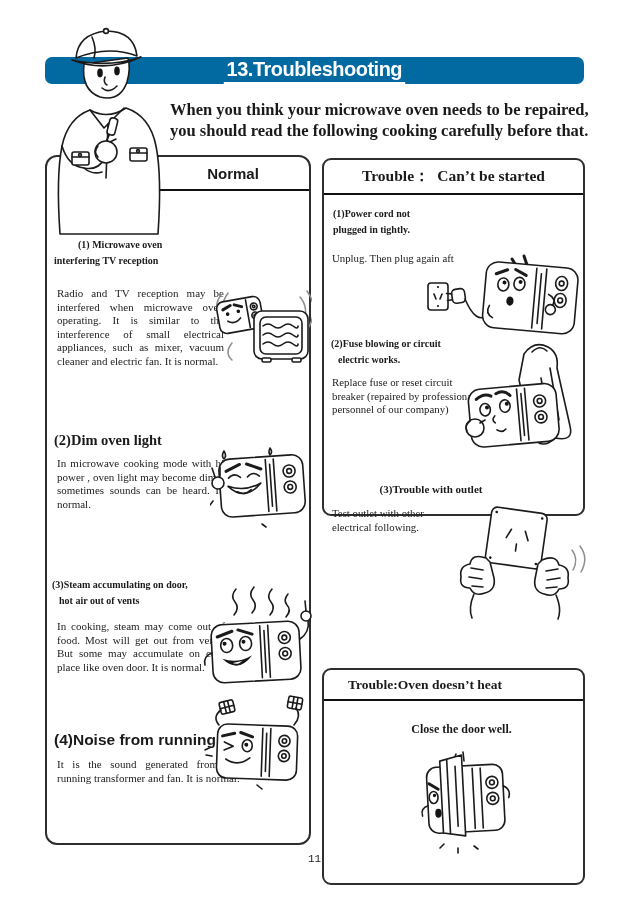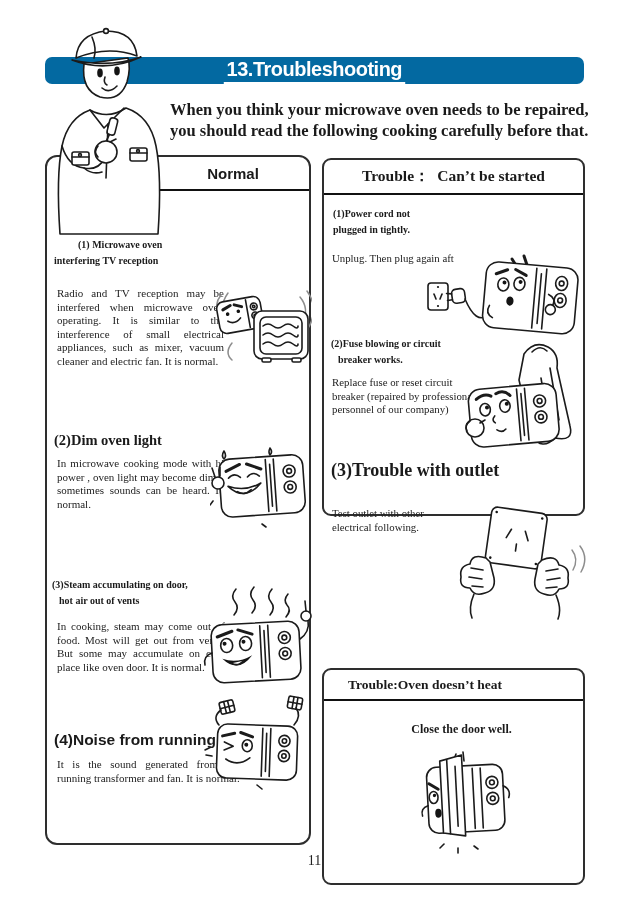--- a/index.html
+++ b/index.html
@@ -53,21 +53,21 @@
   .lnw { stroke:#1b1b1b; stroke-width:1.6; fill:#fff; stroke-linecap:round; stroke-linejoin:round; }
   .thk { stroke:#1b1b1b; stroke-width:3;  fill:none; stroke-linecap:round; }
   .gr  { stroke:#8d8d8d; stroke-width:1.5; fill:none; stroke-linecap:round; }
   .blk { fill:#141414; stroke:none; }
   .close-door {
     position:absolute; top:52px; left:16px; right:0; text-align:center;
     font-weight:bold; font-size:12px;font-family:Liberation Serif, serif;
   }
   .page-number {
     position:absolute; top:853px; left:0; right:0; text-align:center;
-    font-family:Liberation Serif, serif; font-size:14px; color:#222;
+    font-family:Liberation Mono, monospace; font-size:11px; color:#222;
   }
 </style>
 </head>
 <body>
 
 <div class="page">
 
   <div class="title-bar">
     <span class="title-text">13.Troubleshooting</span>
   </div>
@@ -257,21 +257,21 @@
           <circle class="blk" cx="95" cy="30" r="2"></circle>
         <ellipse class="blk" cx="86" cy="50" rx="3.6" ry="4.6"></ellipse>
         <path class="ln" d="M66,56 q-4,8 4,12" stroke-width="1.8"></path>
         <path class="ln" d="M124,40 q8,3 5,11" stroke-width="1.8"></path>
         <circle class="lnw" cx="127" cy="55" r="5"></circle>
       </g>
     </svg>
 
     <div class="sec-head" style="top:176px; left:7px; width:210px;">
       <div>(2)Fuse blowing or circuit</div>
-      <div style="padding-left:7px;">breaker works.</div>
+      <div style="padding-left:7px;">electric works.</div>
     </div>
     <div class="sec-body" style="top:216px; left:8px; width:152px; text-align:left; font-size:10.8px;">Replace fuse or reset circuit breaker (repaired by professional personnel of our company)</div>
     <svg class="illus" style="left:138px; top:178px;" width="125" height="128" viewBox="0 0 125 128">
       <path class="lnw" d="M62,16 Q72,2 86,9 Q97,15 95,30 L108,88 Q112,104 93,100 Q80,113 70,98 L57,42 Z"></path>
       <path class="ln" d="M88,30 L97,82" stroke-width="1.2"></path>
       <path class="ln" d="M79,40 L87,88" stroke-width="1.2"></path>
       <path class="ln" d="M70,14 Q78,6 85,13" stroke-width="1.2"></path>
       <g transform="rotate(-5 55 80)">
         <rect class="lnw" x="8" y="48" width="88" height="58" rx="12"></rect>
         <line class="ln" x1="57" y1="51" x2="57" y2="103"></line>
@@ -288,21 +288,21 @@
         <ellipse class="lnw" cx="44" cy="67" rx="5.2" ry="6.2"></ellipse>
           <circle class="blk" cx="46" cy="65" r="2"></circle>
         <path class="ln" d="M33,76 q-4,4 0,7" stroke-width="1.4"></path>
         <path class="ln" d="M34,90 q5,4 9,0" stroke-width="1.8"></path>
       </g>
       <circle class="lnw" cx="13" cy="90" r="9"></circle>
       <path class="ln" d="M8,83 q-6,4 -3,10" stroke-width="1.6"></path>
       <path class="ln" d="M18,85 l5,-3" stroke-width="1.4"></path>
     </svg>
 
-    <div class="sec-head" style="top:303px; left:7px; width:200px; font-size:18px;">
+    <div class="sec-head" style="top:322px; left:7px; width:200px; font-size:11px;text-align:center;">
       <div>(3)Trouble with outlet</div>
     </div>
     <div class="sec-body" style="top:347px; left:8px; width:132px; text-align:left; font-size:10.8px;">Test outlet with other electrical following.</div>
     <svg class="illus" style="left:120px; top:338px;" width="142" height="122" viewBox="0 0 142 122">
       <g transform="rotate(8 72 42)">
         <rect class="lnw" x="44" y="12" width="56" height="56" rx="6"></rect>
         <circle class="blk" cx="49" cy="17" r="1.3"></circle>
           <circle class="blk" cx="95" cy="17" r="1.3"></circle>
         <circle class="blk" cx="49" cy="63" r="1.3"></circle>
           <circle class="blk" cx="95" cy="63" r="1.3"></circle>

